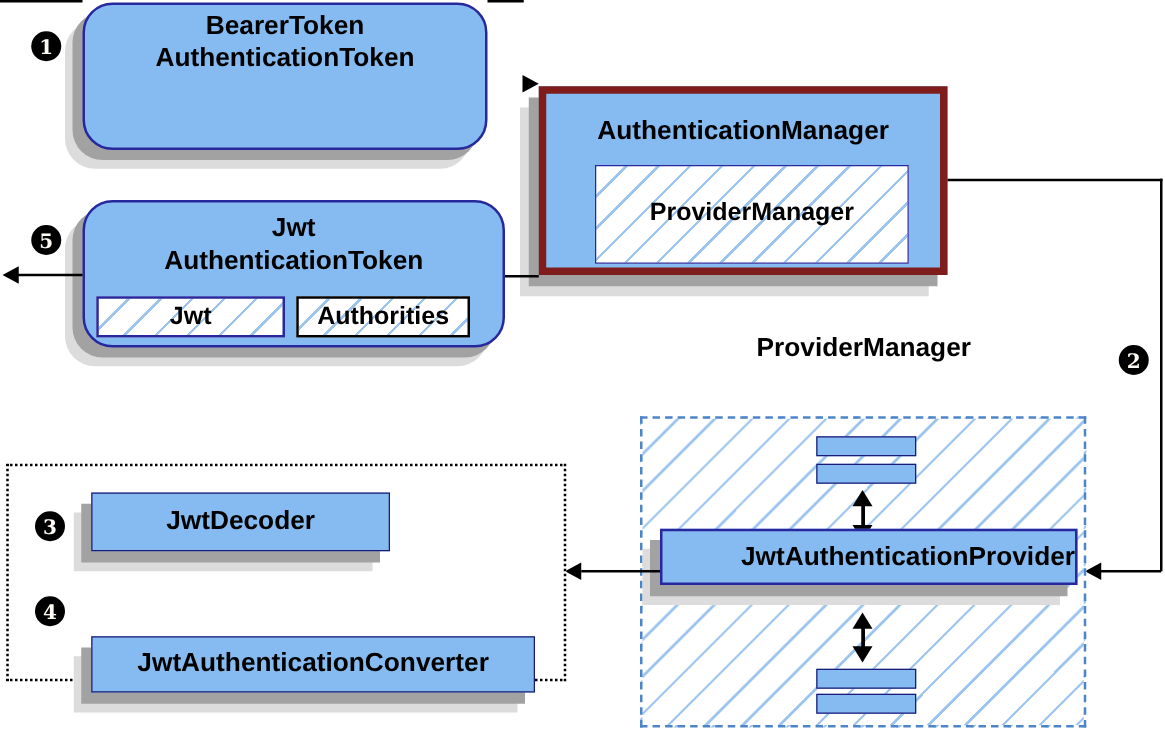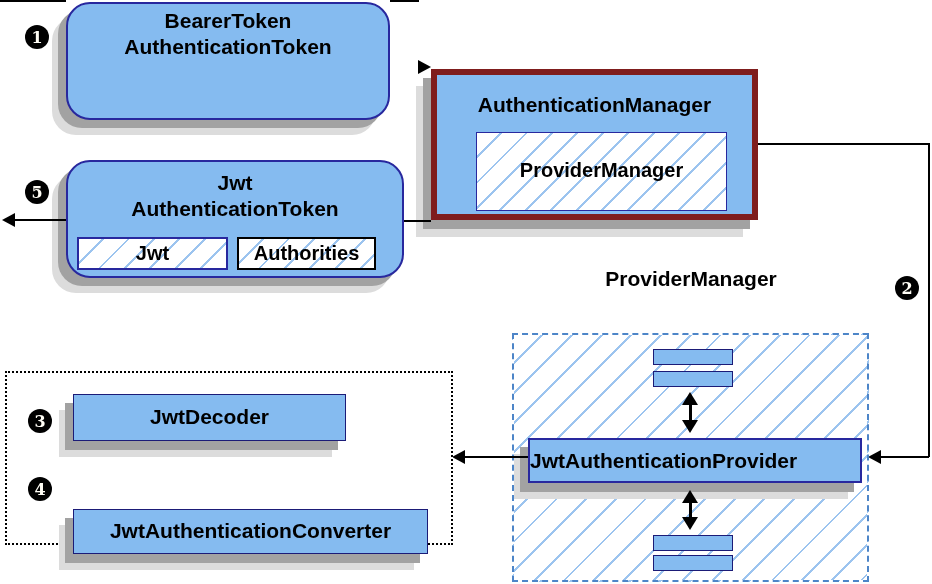--- a/index.html
+++ b/index.html
@@ -111,35 +111,35 @@
   </div>
 
   <div class="abs dashed-blue hatch-big" style="left:512px;top:333px;width:357px;height:249px;">
     <div class="abs bar" style="left:139px;top:14px;"></div>
     <div class="abs bar" style="left:139px;top:36px;"></div>
     <div class="abs varrow" style="left:168px;top:57px;width:16px;height:41px;">
       <div class="up"></div>
       <div class="shaft"></div>
       <div class="down"></div>
     </div>
-    <div class="abs node smallnode" style="left:14px;top:103px;width:334px;height:45px;text-align:left;font-size:21px;line-height:41px;border-width:2px;border-color:#28289E;">JwtAuthenticationProvider</div>
+    <div class="abs node smallnode" style="left:14px;top:88px;width:334px;height:45px;text-align:right;font-size:21px;line-height:41px;border-width:2px;border-color:#28289E;">JwtAuthenticationProvider</div>
     <div class="abs varrow" style="left:168px;top:155px;width:16px;height:40px;">
       <div class="up"></div>
       <div class="shaft"></div>
       <div class="down"></div>
     </div>
     <div class="abs bar" style="left:139px;top:200px;"></div>
     <div class="abs bar" style="left:139px;top:220px;"></div>
   </div>
 
   <div class="abs hline" style="left:465px;top:456px;width:63px;"></div>
   <div class="abs ah ah-left" style="left:452px;top:450px;"></div>
 
   <div class="abs dashed-black" style="left:5px;top:371px;width:448px;height:174px;">
-    <div class="abs node smallnode" style="left:66px;top:21px;width:273px;height:47px;text-align:center;font-size:21px;line-height:44px;">JwtDecoder</div>
+    <div class="abs node smallnode" style="left:66px;top:21px;width:239px;height:47px;text-align:center;font-size:21px;line-height:44px;">JwtDecoder</div>
     <div class="abs node smallnode" style="left:66px;top:89px;width:355px;height:45px;text-align:center;font-size:21px;line-height:42px;margin-top:47px;">JwtAuthenticationConverter</div>
   </div>
   <div class="abs badge" style="left:28px;top:409px;">
       <span>3</span>
     </div>
   <div class="abs badge" style="left:28px;top:477px;">
       <span>4</span>
     </div>
 
 </div>

